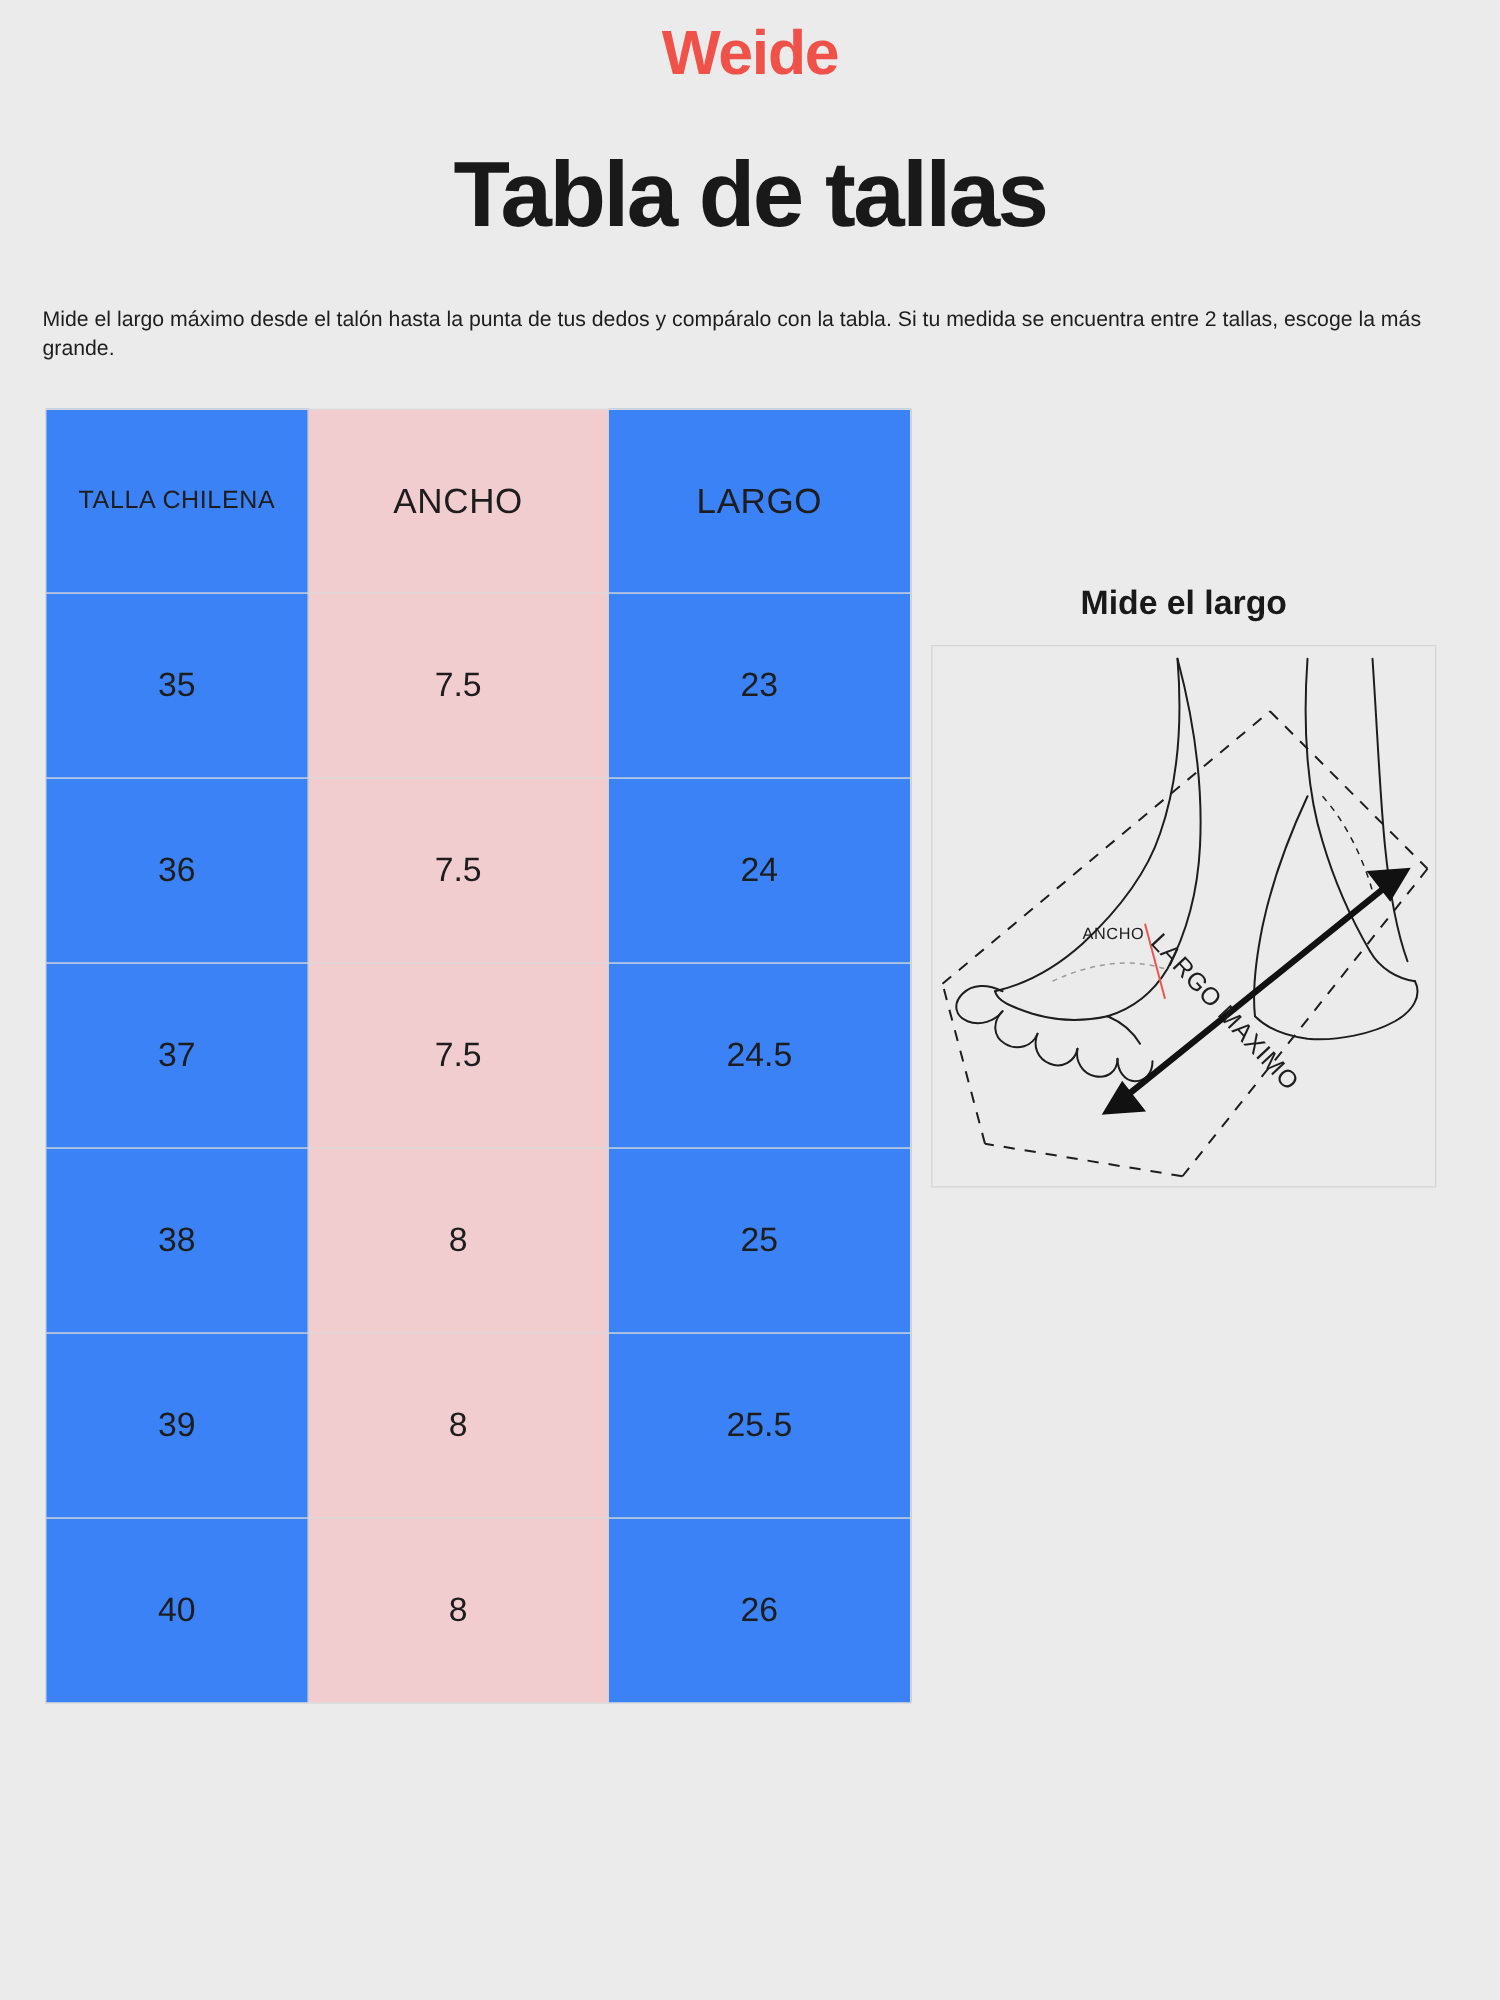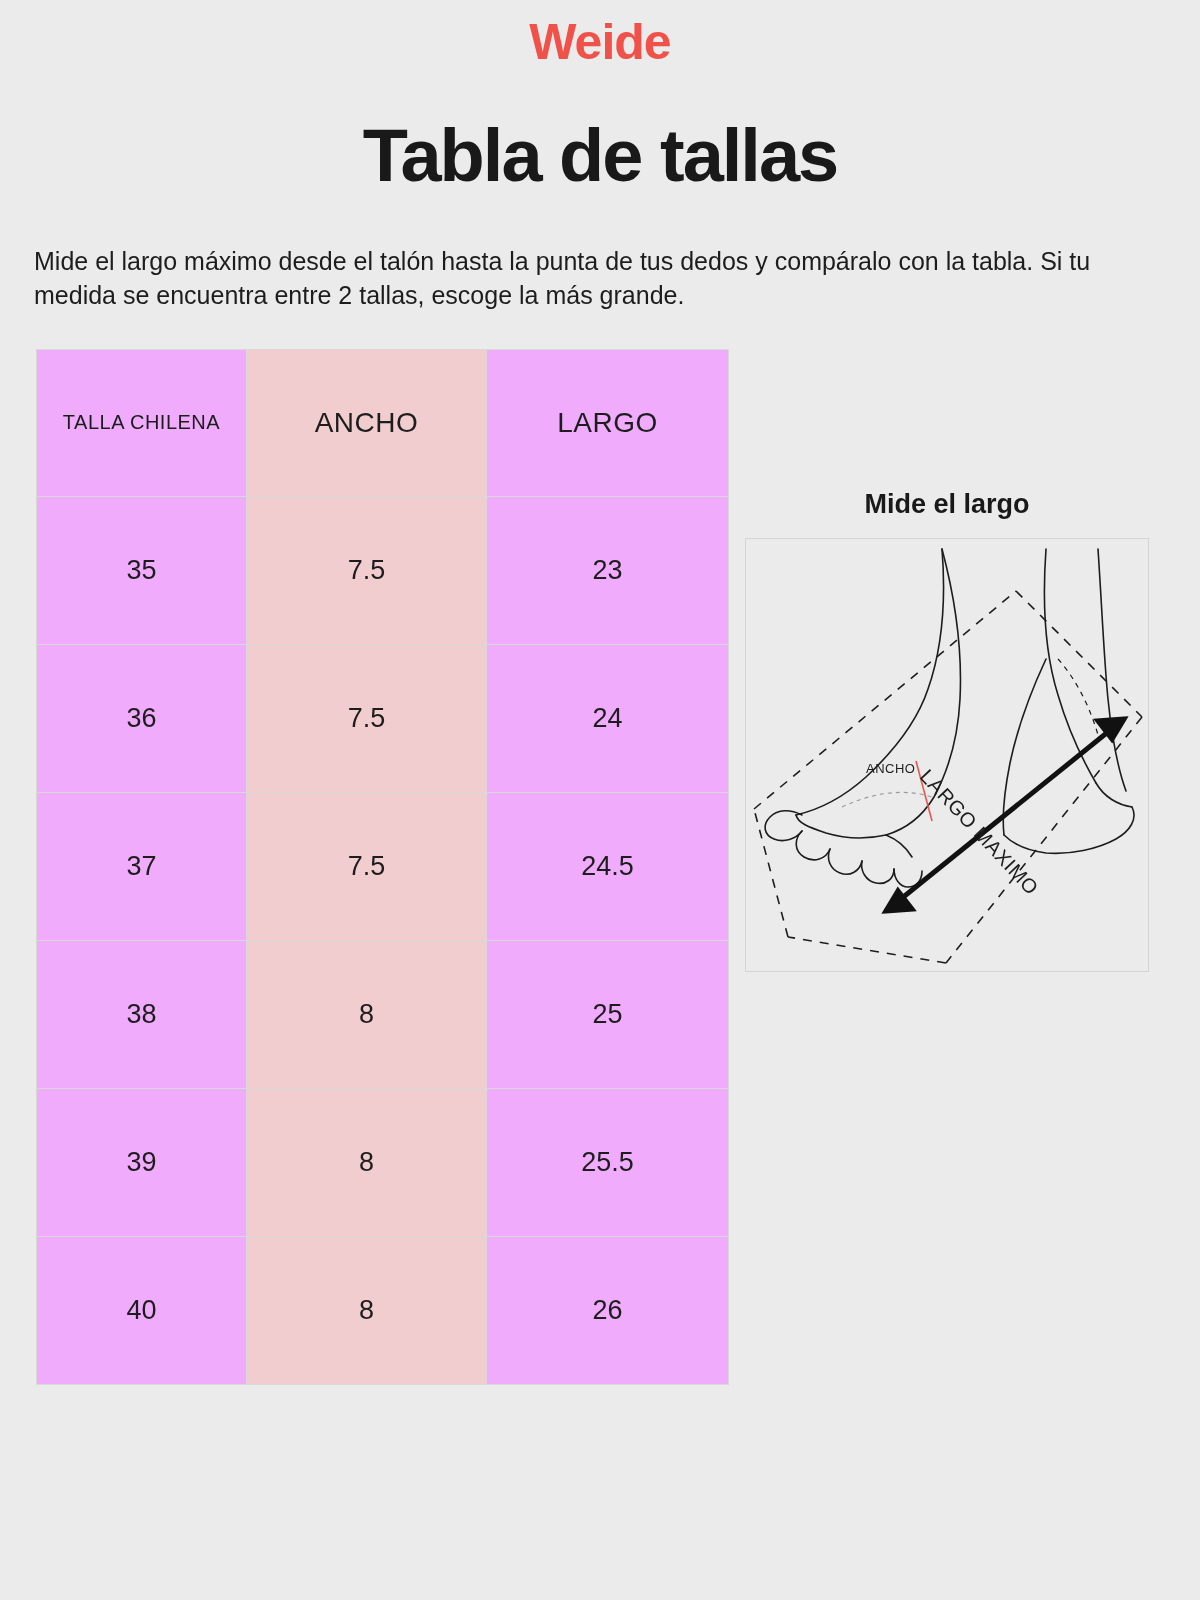--- a/index.html
+++ b/index.html
@@ -32,21 +32,21 @@
     font-weight: bold;
     letter-spacing: -2px;
     line-height: 1.05;
     color: #191919;
   }
 
   .intro {
     margin: 34px 34px 0 34px;
   }
   .intro p {
-    font-size: 25px;
+    font-size: 17px;
     line-height: 1.38;
     margin: 0 0 24px 0;
     color: #1d1d1d;
     font-weight: 500;
   }
 
   .content {
     position: relative;
     margin-top: 36px;
   }
@@ -56,21 +56,21 @@
     position: absolute;
     left: 36px;
     top: 0;
     width: 692px;
     border-collapse: collapse;
     table-layout: fixed;
   }
   .size-table td, .size-table th {
     border: 1px solid #d8d8d8;
     text-align: center;
-    background: #f0abfc;
+    background: #3b82f6;
     font-weight: 500;
   }
   .size-table thead th {
     height: 144px;
     font-size: 22px;
     letter-spacing: 0.5px;
     color: #1d1d1d;
     font-weight: 500;
   }
   .size-table thead th.h-talla {

